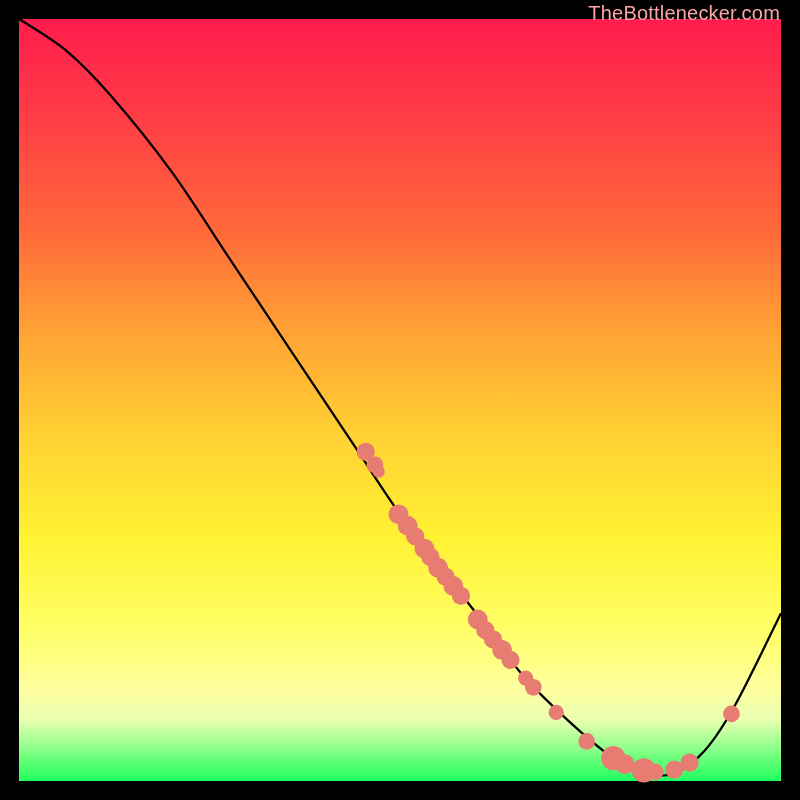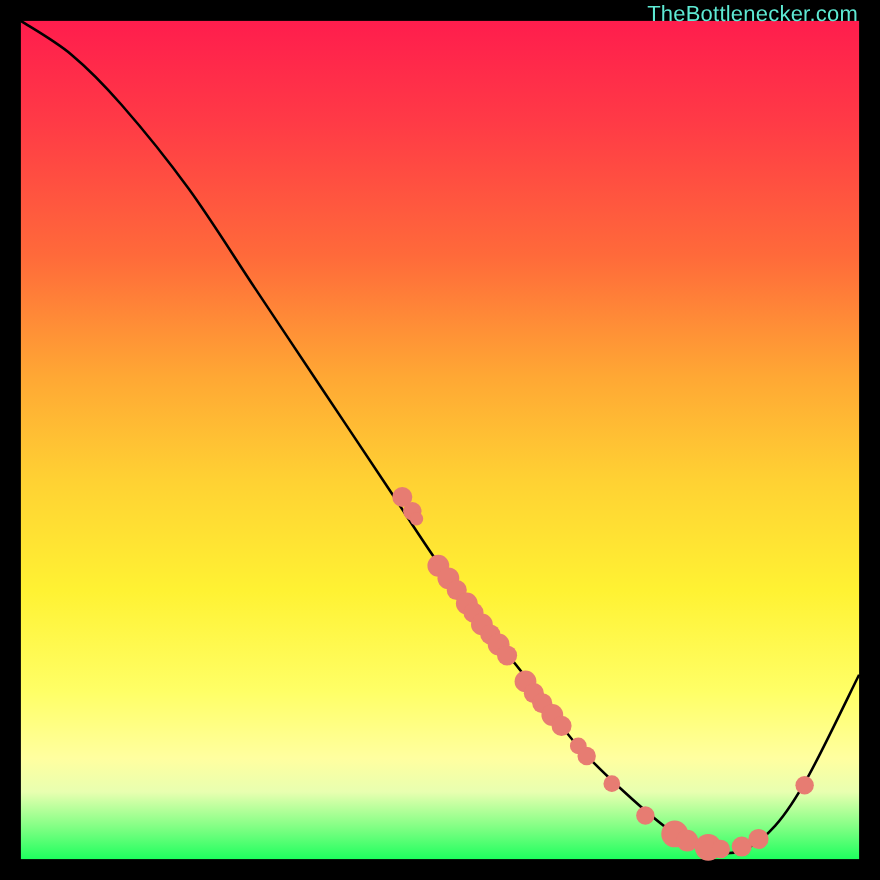--- a/index.html
+++ b/index.html
@@ -36,21 +36,21 @@
       #ffffa0 88%,
       #e8ffb0 92%,
       #86ff86 96%,
       #1eff5e 100%
     );
   }
   .watermark {
     position: absolute;
     top: 2px;
     right: 20px;
-    color: #5eead4;
+    color: #fca5a5;
     font-size: 20px;
     font-weight: 500;
     letter-spacing: 0.2px;
     user-select: none;
   }
   svg.curve {
     position: absolute;
     left: 0;
     top: 0;
     width: 762px;

